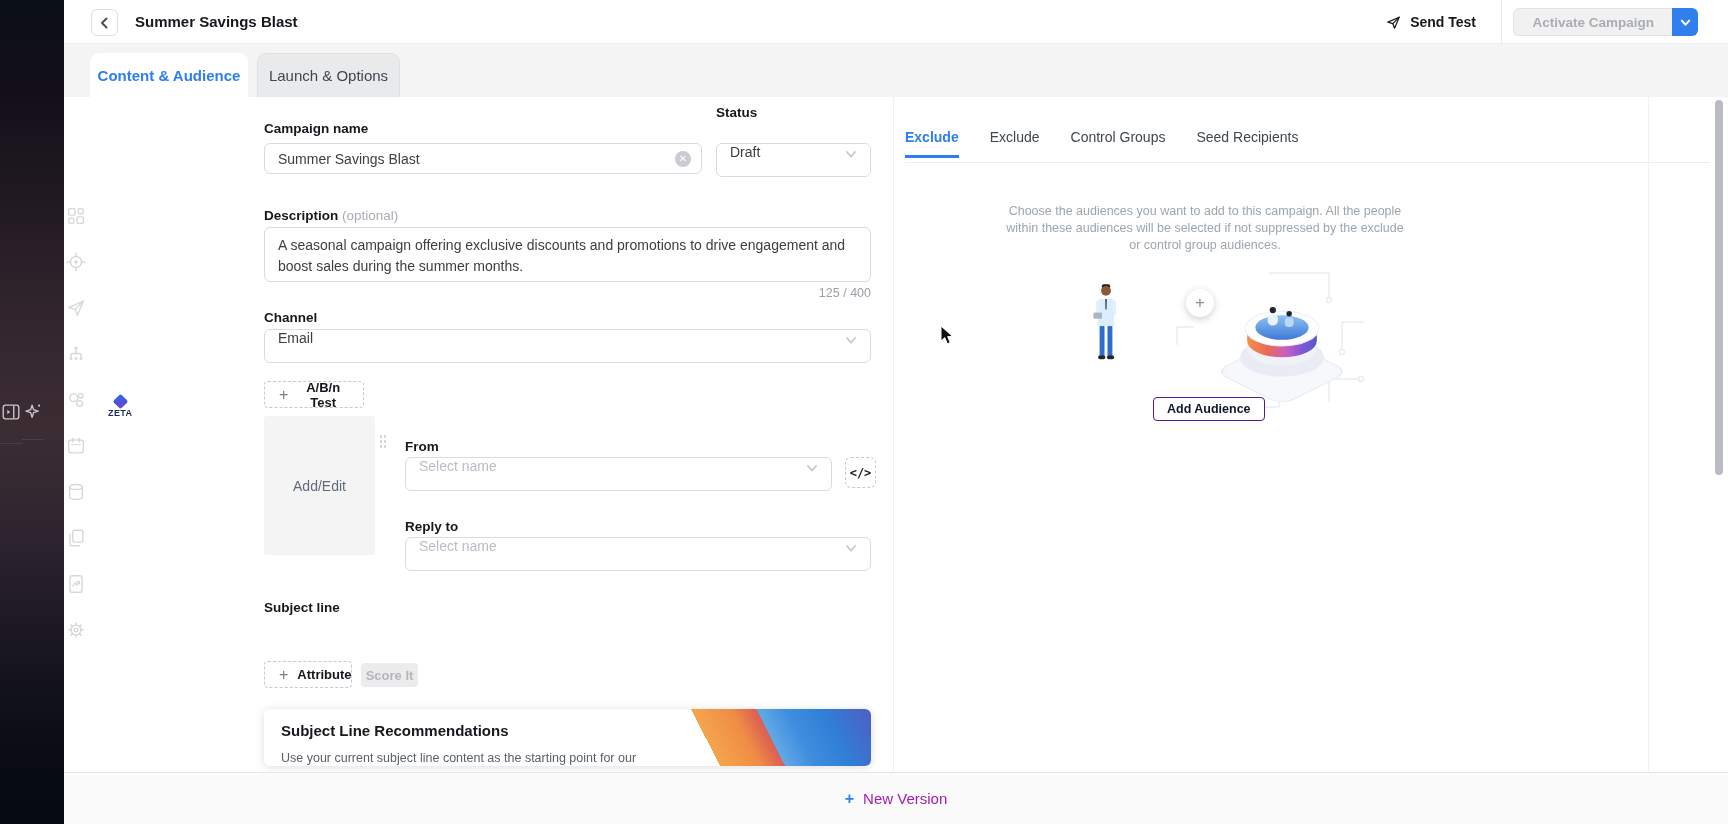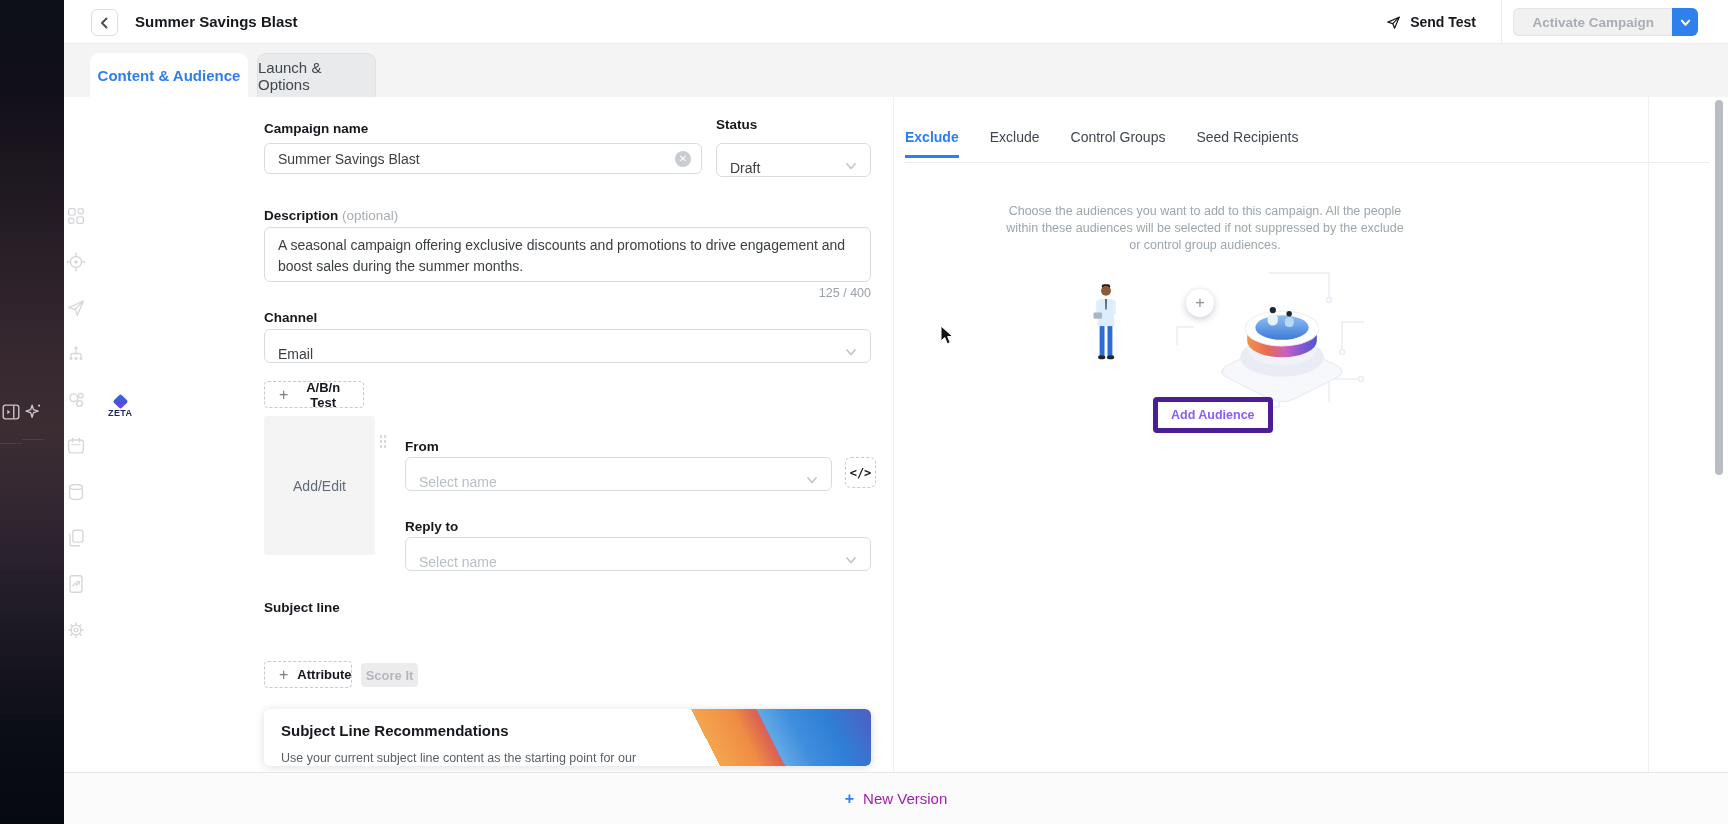--- a/index.html
+++ b/index.html
@@ -39,35 +39,35 @@
   .activate-main{height:28px;padding:0 18px;background:#f1f1f2;border:1px solid #e3e4e6;border-right:none;
     border-radius:6px 0 0 6px;display:flex;align-items:center;font-size:13.5px;font-weight:bold;color:#a9aeb4}
   .activate-caret{width:26px;height:28px;background:#2f80ed;border-radius:0 6px 6px 0;display:flex;align-items:center;justify-content:center}
   .activate-caret svg{width:11px;height:11px;stroke:#fff;stroke-width:2.2;fill:none;stroke-linecap:round;stroke-linejoin:round}
 
   
   .tabstrip{position:absolute;left:64px;top:44px;right:0;height:53px;background:#f4f4f5;z-index:3}
   .tab{position:absolute;bottom:0;height:44px;display:flex;align-items:center;justify-content:center;
     border-radius:9px 9px 0 0;font-size:15px;cursor:pointer}
   .tab-active{left:26px;width:158px;background:#fff;color:#2d7ff0;font-weight:bold}
-  .tab-inactive{left:193px;width:119px;background:#e9eaeb;color:#3f4750;border:1px solid #e0e1e3;border-bottom:none}
+  .tab-inactive{left:193px;width:143px;background:#e9eaeb;color:#3f4750;border:1px solid #e0e1e3;border-bottom:none}
 
   
   .content{position:absolute;left:64px;top:97px;width:1664px;height:675px;background:#fff;overflow:hidden;z-index:2}
   .v-divider{position:absolute;left:829px;top:0;width:1px;height:675px;background:#eef0f2}
   .gutter-line{position:absolute;left:1648px;top:97px;width:1px;height:675px;background:#f0f1f3;z-index:2}
 
   .flabel{font-size:13.5px;font-weight:bold;color:#15181d}
   .flabel .opt{font-weight:normal;color:#a7adb4}
   .tinput,.ttextarea,.tselect{border:1px solid #d9dbde;border-radius:6px;background:#fff;font-family:"Liberation Sans",sans-serif;
     font-size:14px;color:#3c4043;width:100%;height:100%}
   .tinput{padding:0 34px 0 13px}
   .tinput::placeholder,.ttextarea::placeholder{color:#b9bfc6}
   .ttextarea{padding:7px 13px;resize:none;line-height:21px;overflow:hidden}
-  .tselect{display:flex;align-items:flex-start;padding:16px 13px;cursor:pointer;justify-content:space-between}
+  .tselect{display:flex;align-items:flex-end;padding:16px 13px;cursor:pointer;justify-content:space-between}
   .tselect .ph{color:#b9bfc6}
   .tselect svg{width:12px;height:12px;stroke:#c3c8cd;stroke-width:1.8;fill:none;stroke-linecap:round;stroke-linejoin:round;flex:0 0 auto}
   .clear-btn{position:absolute;right:11px;top:50%;transform:translateY(-50%);width:16px;height:16px;border-radius:50%;
     background:#c9ccd1;color:#fff;font-size:10px;display:flex;align-items:center;justify-content:center;cursor:pointer;border:none}
   .counter{font-size:12.5px;color:#9aa1a9;text-align:right}
   .dashed-btn{border:1px dashed #c7cacd;border-radius:4px;background:#fff;display:flex;align-items:center;gap:9px;
     padding:0 14px;font-size:13px;font-weight:bold;color:#15181d;cursor:pointer;height:100%;width:100%}
   .dashed-btn .plus{color:#7a8087;font-size:16px;font-weight:normal}
   .score-btn{background:#ececed;border:none;border-radius:4px;font-size:13px;font-weight:bold;color:#b3b7bc;
     width:100%;height:100%;cursor:default;font-family:"Liberation Sans",sans-serif}
@@ -88,22 +88,22 @@
   
   .aud-tabs{position:absolute;left:841px;top:32px;width:805px;height:34px;border-bottom:1px solid #ececee;
     display:flex;gap:31px;align-items:flex-start}
   .aud-tab{font-size:14px;color:#3f4750;padding-bottom:13px;cursor:pointer;white-space:nowrap}
   .aud-tab.active{color:#2d7ff0;font-weight:bold;border-bottom:3px solid #2d7ff0;padding-bottom:10px}
   .aud-desc{position:absolute;left:941px;top:106px;width:400px;text-align:center;font-size:12.5px;line-height:17px;color:#9ca6ae}
   .illus{position:absolute;left:1010px;top:170px;width:300px;height:160px}
   .plus-circle{position:absolute;left:112px;top:22px;width:28px;height:28px;border-radius:50%;background:#fff;
     box-shadow:0 2px 7px rgba(120,130,150,.4);display:flex;align-items:center;justify-content:center;
     font-size:17px;color:#8a929c;cursor:pointer}
-  .add-aud-btn{position:absolute;left:1089px;top:300px;height:36px;padding:0 13px;background:#fff;border:5px solid #4c1d95;
-    border-radius:4px;font-size:12.5px;font-weight:bold;color:#8b5cf6;cursor:pointer;font-family:"Liberation Sans",sans-serif}
+  .add-aud-btn{position:absolute;left:1089px;top:300px;height:24px;padding:0 13px;background:#fff;border:1px solid #4c1d95;
+    border-radius:4px;font-size:12.5px;font-weight:bold;color:#0f172a;cursor:pointer;font-family:"Liberation Sans",sans-serif}
 
   
   .footer{position:absolute;left:64px;top:772px;right:0;height:52px;background:#fbfbfc;border-top:1px solid #e5e7e9;
     display:flex;align-items:center;justify-content:center;gap:9px;cursor:pointer;z-index:4}
   .footer .plus{color:#2f80ed;font-size:16px;font-weight:bold}
   .footer .lbl{font-size:15px;color:#a21caf}
 
   .scroll-thumb{position:absolute;left:1715px;top:100px;width:8px;height:375px;border-radius:4px;background:#b9bdc3;z-index:6;cursor:pointer}
 
   .cursor{position:absolute;left:876px;top:228px;width:15px;height:22px;z-index:9;pointer-events:none}
@@ -254,21 +254,21 @@
 
   <main class="content">
     <div class="v-divider"></div>
 
     <label class="flabel abs" style="left:200px;top:24px">Campaign name</label>
     <div class="abs" style="left:200px;top:46px;width:438px;height:31px">
       <input class="tinput" value="Summer Savings Blast" style="">
       <button class="clear-btn">✕</button>
     </div>
 
-    <label class="flabel abs" style="left:652px;top:20px">Status</label>
+    <label class="flabel abs" style="left:652px;top:8px">Status</label>
     <div class="tselect abs" style="left:652px;top:46px;width:155px;height:31px">
       <span>Draft</span>
       <svg viewBox="0 0 12 12">
           <polyline points="2,4 6,8.5 10,4"></polyline>
         </svg>
     </div>
 
     <label class="flabel abs" style="left:200px;top:111px">
       <span>Description</span> <span class="opt">(optional)</span>
     </label>

